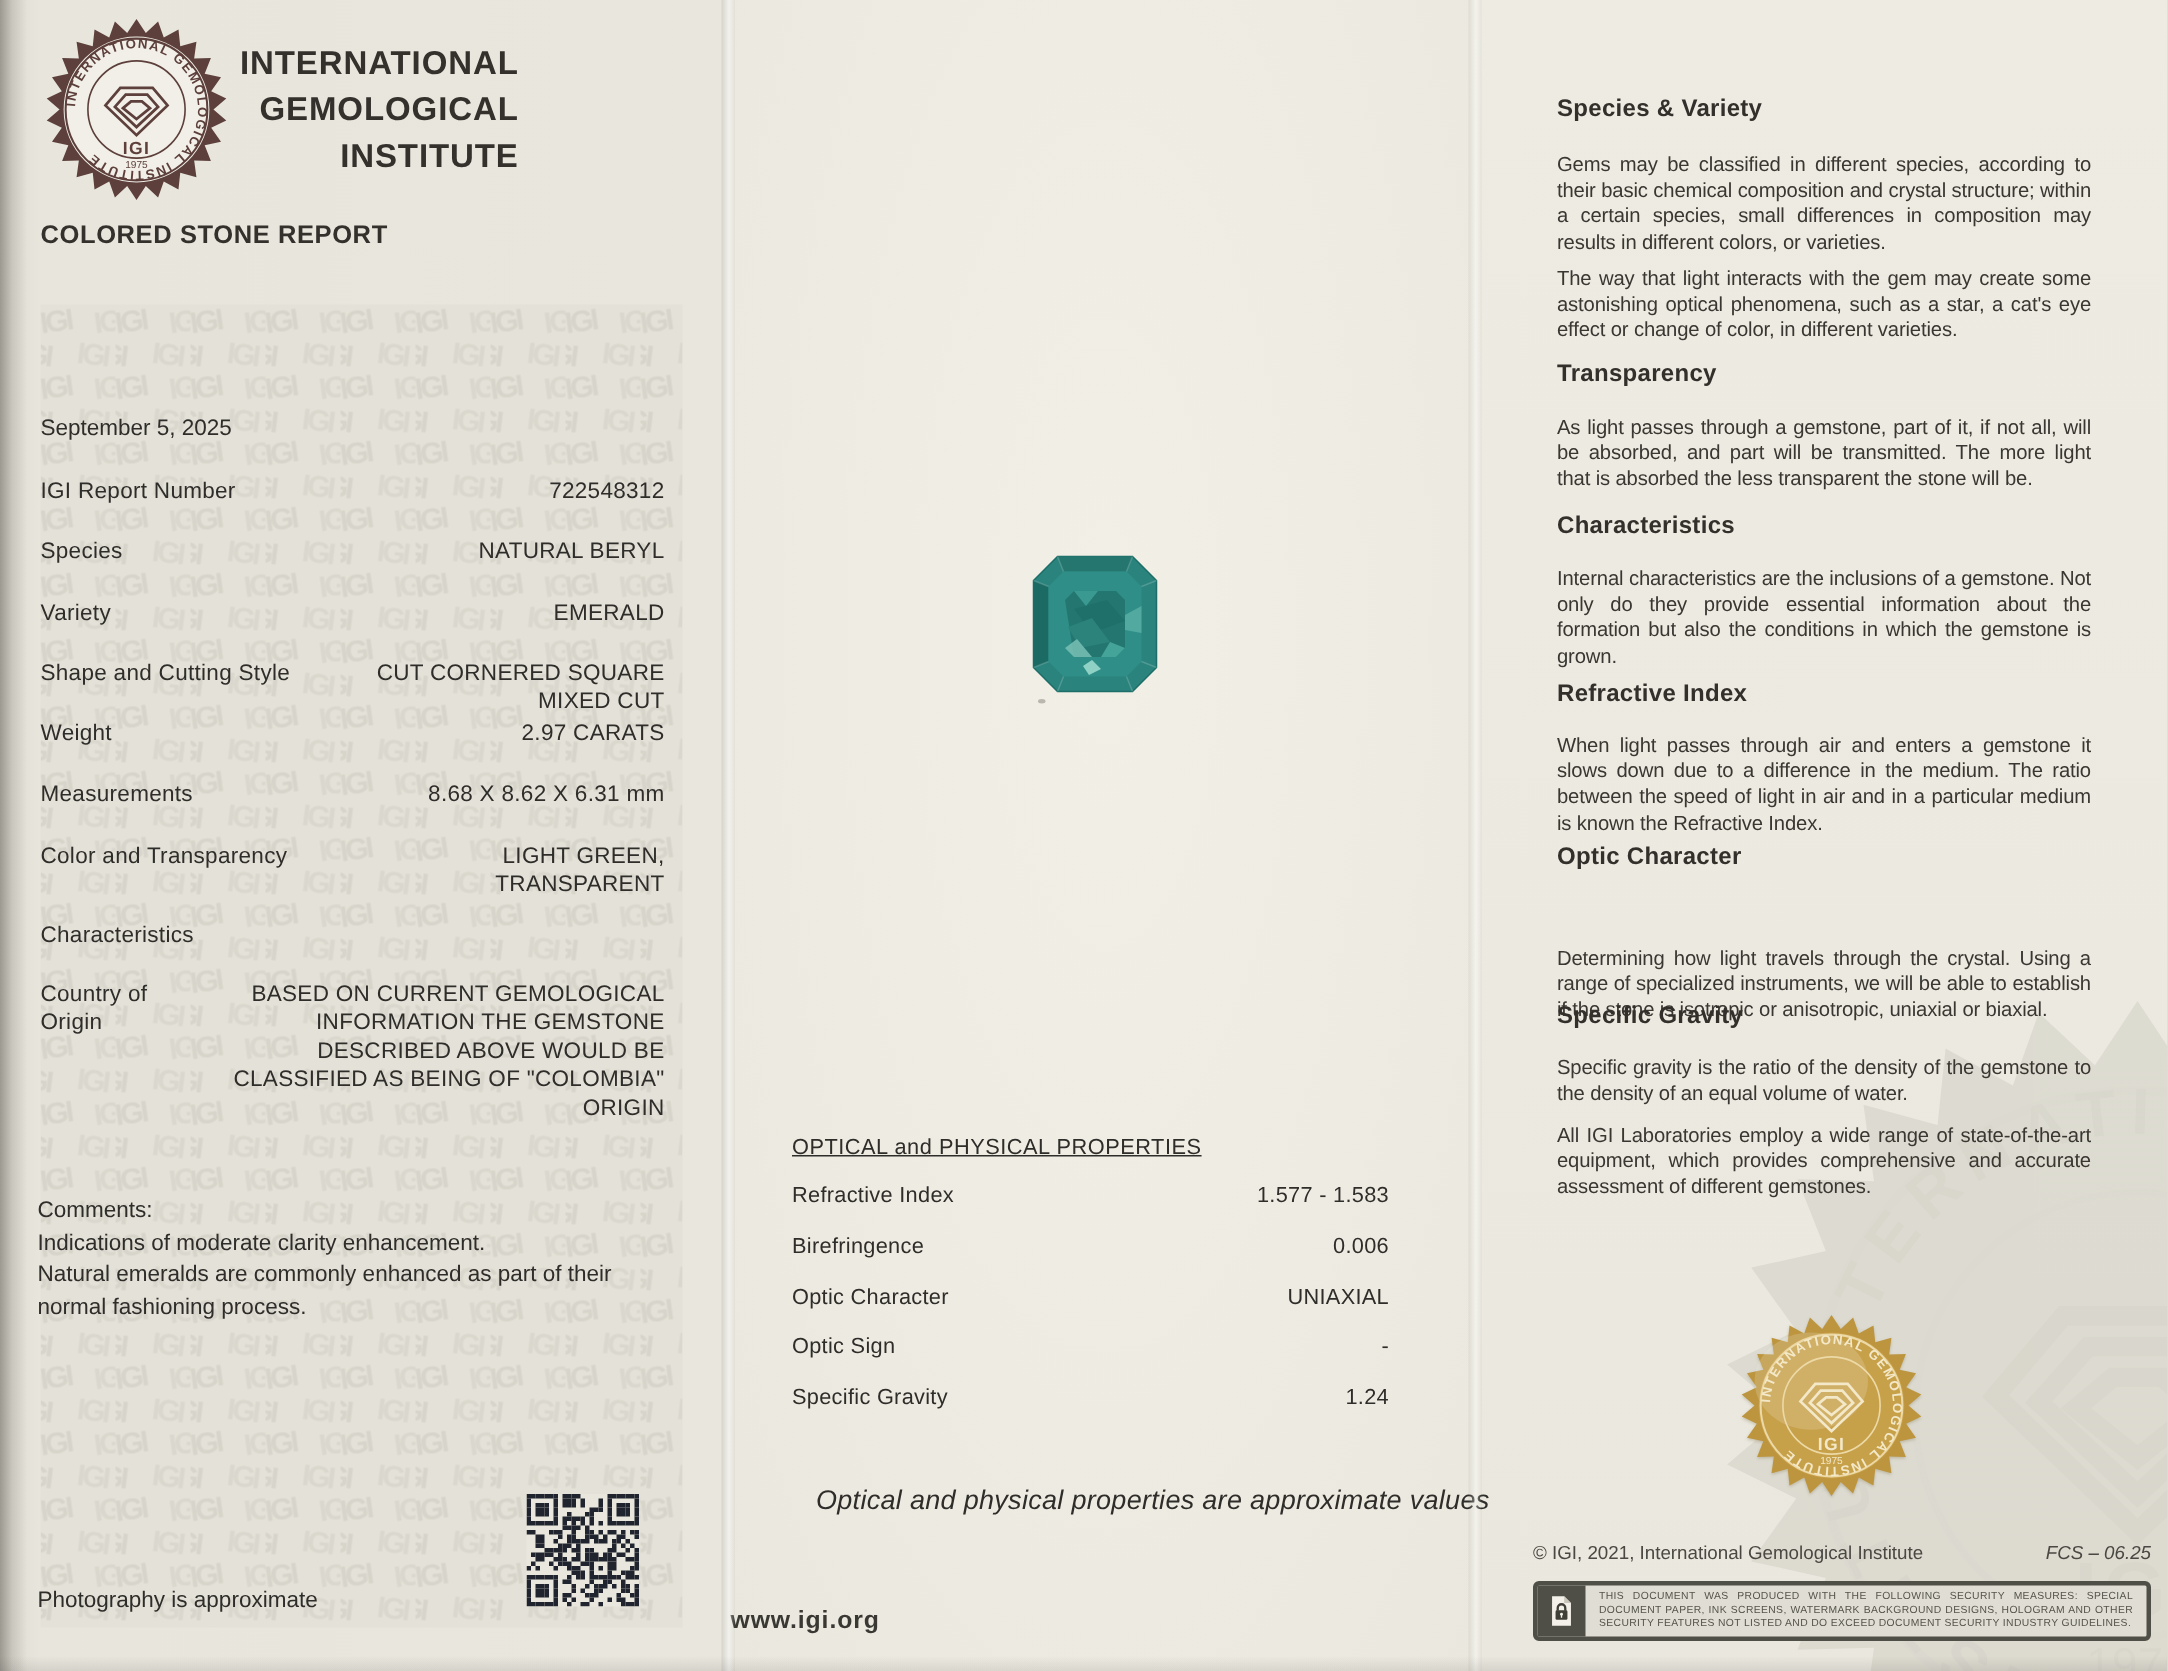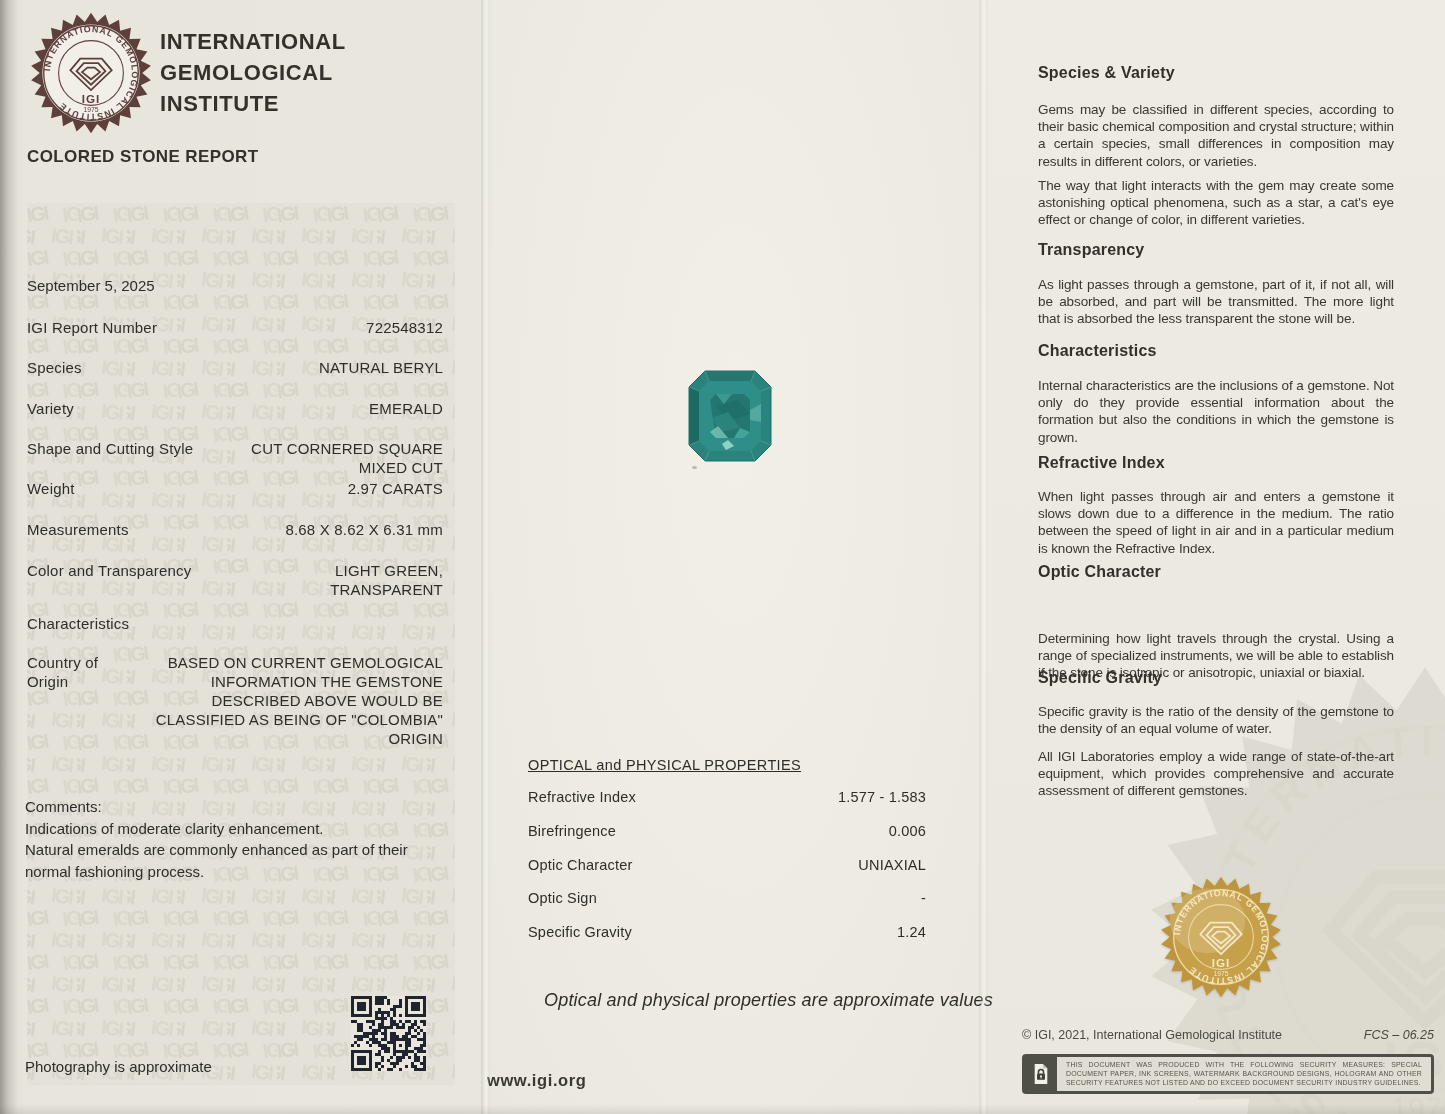--- a/index.html
+++ b/index.html
@@ -18,21 +18,21 @@
     background:linear-gradient(90deg,rgba(62,56,50,.40),rgba(62,56,50,.14) 45%,rgba(62,56,50,0) 100%);}
   .edge-bottom{position:absolute;left:0;bottom:0;width:100%;height:10px;z-index:3;
     background:linear-gradient(0deg,rgba(40,38,34,.10),rgba(40,38,34,0));}
   .fold{position:absolute;top:0;width:9px;height:100%;z-index:3;}
   .fold-1{left:481px;background:linear-gradient(90deg,rgba(50,46,40,.10),rgba(255,255,255,.45) 55%,rgba(50,46,40,.05));}
   .fold-2{left:979px;background:linear-gradient(90deg,rgba(50,46,40,.07),rgba(255,255,255,.38) 55%,rgba(50,46,40,.04));}
 
   
   .logo-seal{position:absolute;left:28px;top:10px;width:126px;height:126px;}
   .org-name{position:absolute;left:160px;top:26px;font-size:22px;line-height:31px;font-weight:bold;
-    letter-spacing:.6px;color:#34312d;white-space:pre-line;}
+    letter-spacing:.6px;color:#34312d;white-space:pre-line;text-align:right;}
   .report-title{position:absolute;left:27px;top:147px;font-size:17px;font-weight:bold;letter-spacing:.4px;color:#34312d;}
 
   
   .wm-area{position:absolute;left:27px;top:203px;width:428px;height:882px;z-index:1;background:#e4e2d8;}
   .wm-area svg{display:block;width:100%;height:100%;}
 
   
   .date-line{position:absolute;left:27px;top:277px;font-size:15px;z-index:2;}
   .frow{position:absolute;left:27px;width:416px;display:flex;justify-content:space-between;gap:10px;z-index:2;}
   .flabel{font-size:15px;letter-spacing:.2px;white-space:pre-line;line-height:19px;flex:0 0 auto;max-width:212px;}

